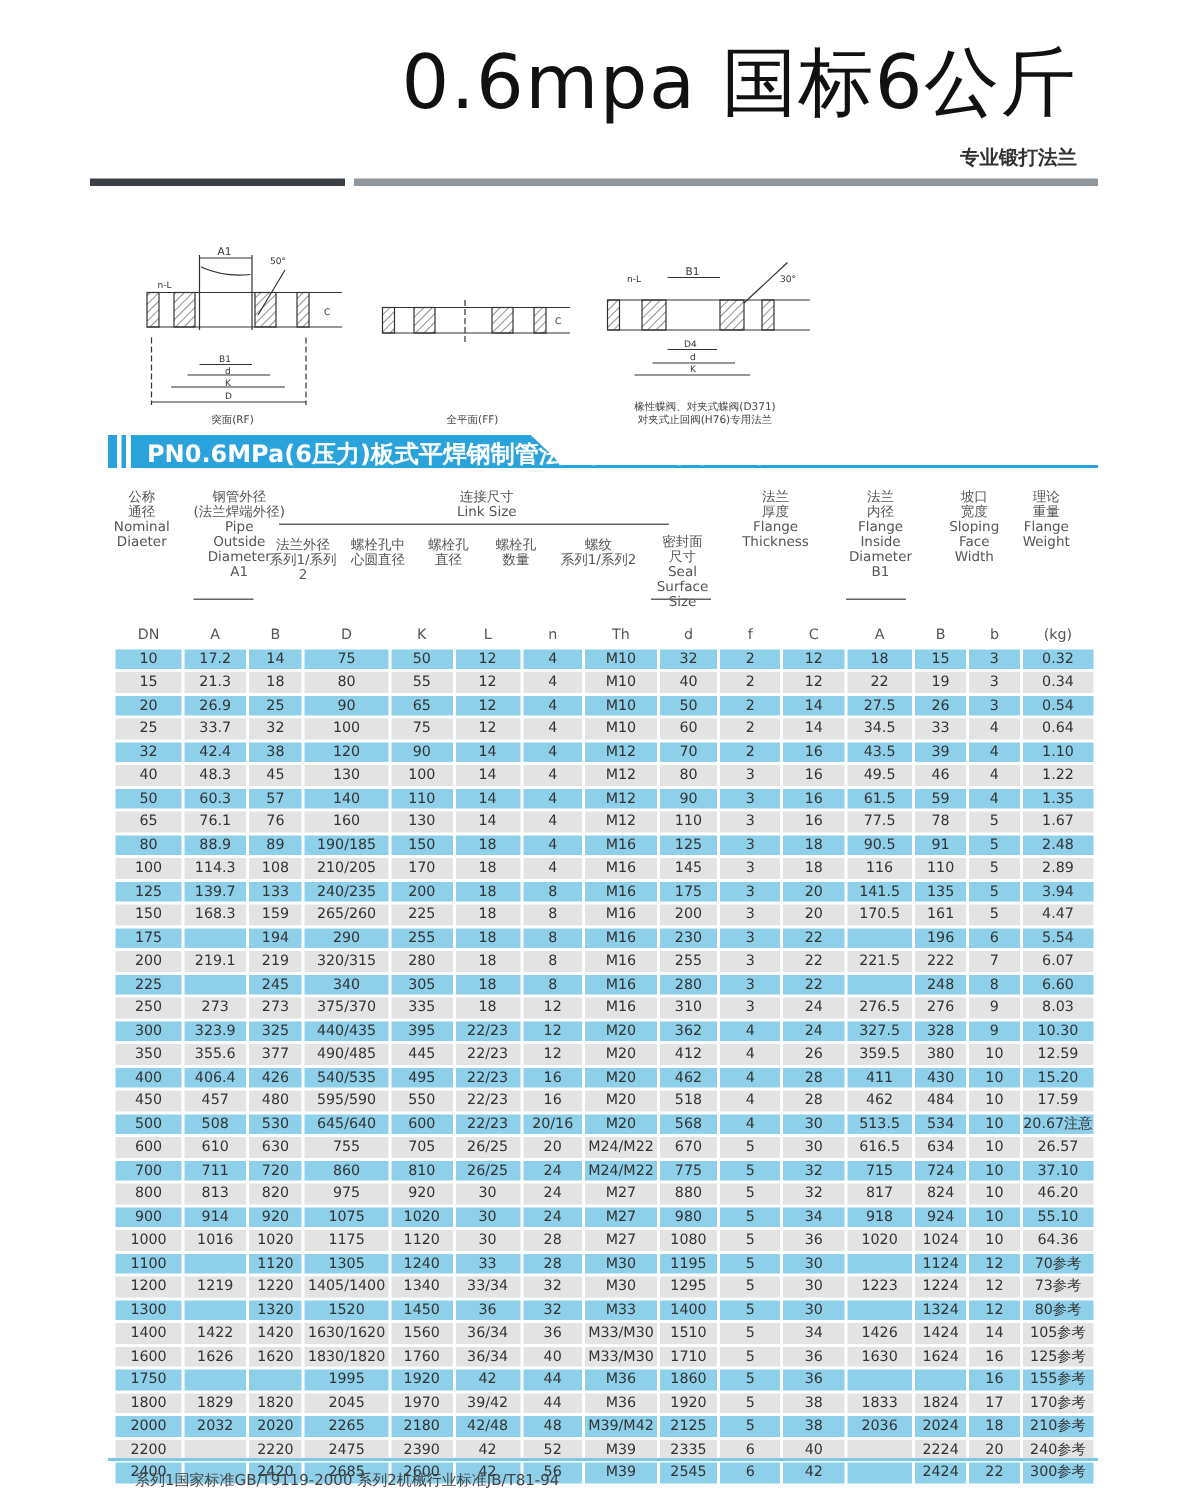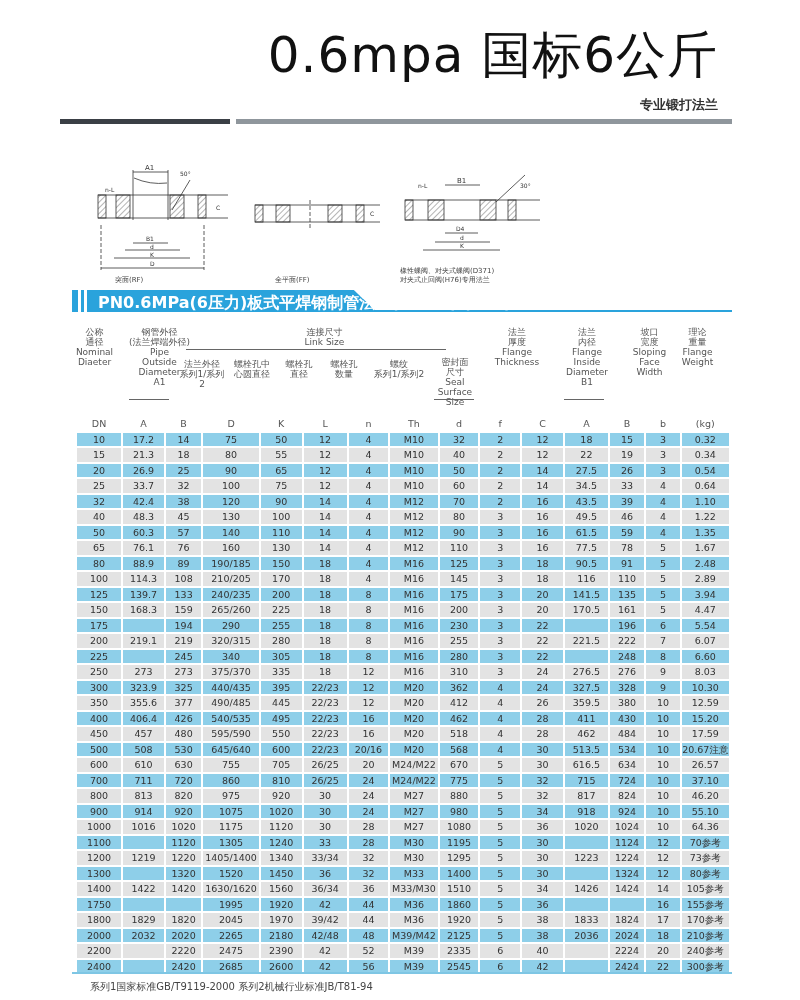--- a/index.html
+++ b/index.html
@@ -6,21 +6,21 @@
   html, body { width: 800px; height: 1000px; background: #ffffff; overflow: hidden; }
   body { font-family: "DejaVu Sans", sans-serif; color: #222; position: relative; }
 
   .title { position: absolute; right: 82px; top: 22px; font-size: 50px; font-weight: normal; letter-spacing: 1px; color: #111; font-family: "DejaVu Sans", sans-serif; }
   .subtitle { position: absolute; right: 82px; top: 96px; font-size: 13px; font-weight: bold; color: #333; }
   .rule-dark { position: absolute; left: 60px; top: 119px; width: 170px; height: 5px; background: #3a3f45; }
   .rule-light { position: absolute; left: 236px; top: 119px; width: 496px; height: 5px; background: #8f969c; }
 
   .diagram { position: absolute; left: 60px; top: 150px; width: 680px; height: 140px; }
   .diagram svg { width: 680px; height: 140px; }
-  .cap { position: absolute; font-size: 7px; color: #444; text-align: left; }
+  .cap { position: absolute; font-size: 7px; color: #444; text-align: center; }
 
   .banner { position: absolute; left: 72px; top: 290px; width: 660px; height: 22px; }
   .banner .bar1 { position: absolute; left: 0; top: 0; width: 6px; height: 22px; background: #2aa3dc; }
   .banner .bar2 { position: absolute; left: 9px; top: 0; width: 3px; height: 22px; background: #2aa3dc; }
   .banner .tab { position: absolute; left: 15px; top: 0; height: 22px; width: 290px; background: #2aa3dc; clip-path: polygon(0 0, 92% 0, 100% 100%, 0 100%); }
   .banner .line { position: absolute; left: 300px; top: 20px; width: 360px; height: 2px; background: #2aa3dc; }
   .banner .text { position: absolute; left: 26px; top: 3px; font-size: 16px; font-weight: bold; color: #fff; white-space: nowrap; }
 
   .hdr { position: absolute; left: 72px; top: 325px; width: 660px; height: 85px; font-size: 9px; color: #555; }
   .hcol { position: absolute; text-align: center; line-height: 10px; }
@@ -743,20 +743,37 @@
         <td>36</td>
         <td>M33/M30</td>
         <td>1510</td>
         <td>5</td>
         <td>34</td>
         <td>1426</td>
         <td>1424</td>
         <td>14</td>
         <td>105参考</td>
       </tr>
+      <tr class="gray">
+        <td>1600</td>
+        <td>1626</td>
+        <td>1620</td>
+        <td>1830/1820</td>
+        <td>1760</td>
+        <td>36/34</td>
+        <td>40</td>
+        <td>M33/M30</td>
+        <td>1710</td>
+        <td>5</td>
+        <td>36</td>
+        <td>1630</td>
+        <td>1624</td>
+        <td>16</td>
+        <td>125参考</td>
+      </tr>
       <tr class="blue">
         <td>1750</td>
         <td></td>
         <td></td>
         <td>1995</td>
         <td>1920</td>
         <td>42</td>
         <td>44</td>
         <td>M36</td>
         <td>1860</td>

